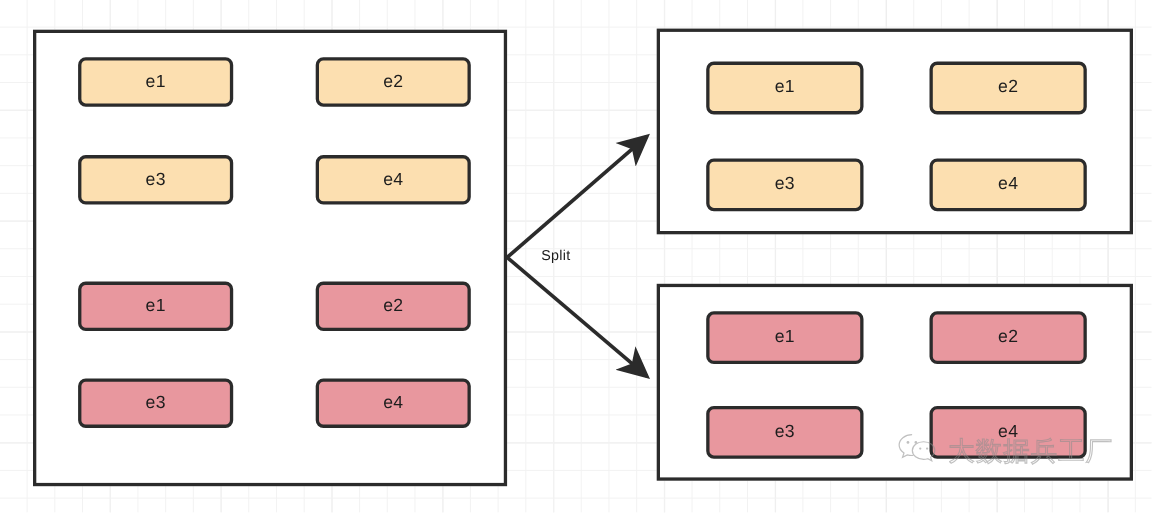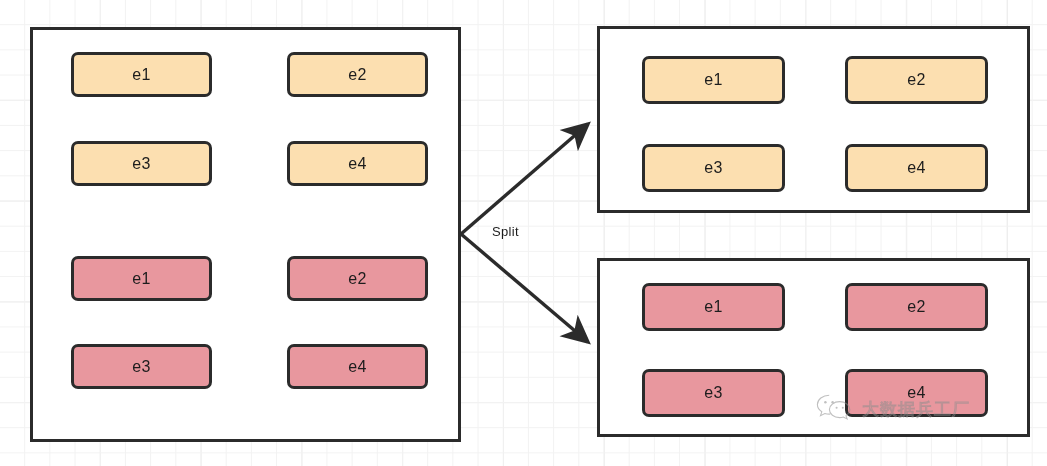--- a/index.html
+++ b/index.html
@@ -102,21 +102,21 @@
     position: absolute;
     left: 815px;
     top: 392px;
     display: flex;
     align-items: center;
     gap: 7px;
     opacity: 0.55;
     user-select: none;
   }
   #watermark .wm-text {
-    font-size: 17px;
+    font-size: 24px;
     color: transparent;
     -webkit-text-stroke: 1px #8d8d8d;
     letter-spacing: 1px;
     white-space: nowrap;
     font-family: Liberation Serif, serif;
   }
 </style>
 </head>
 <body>
 

